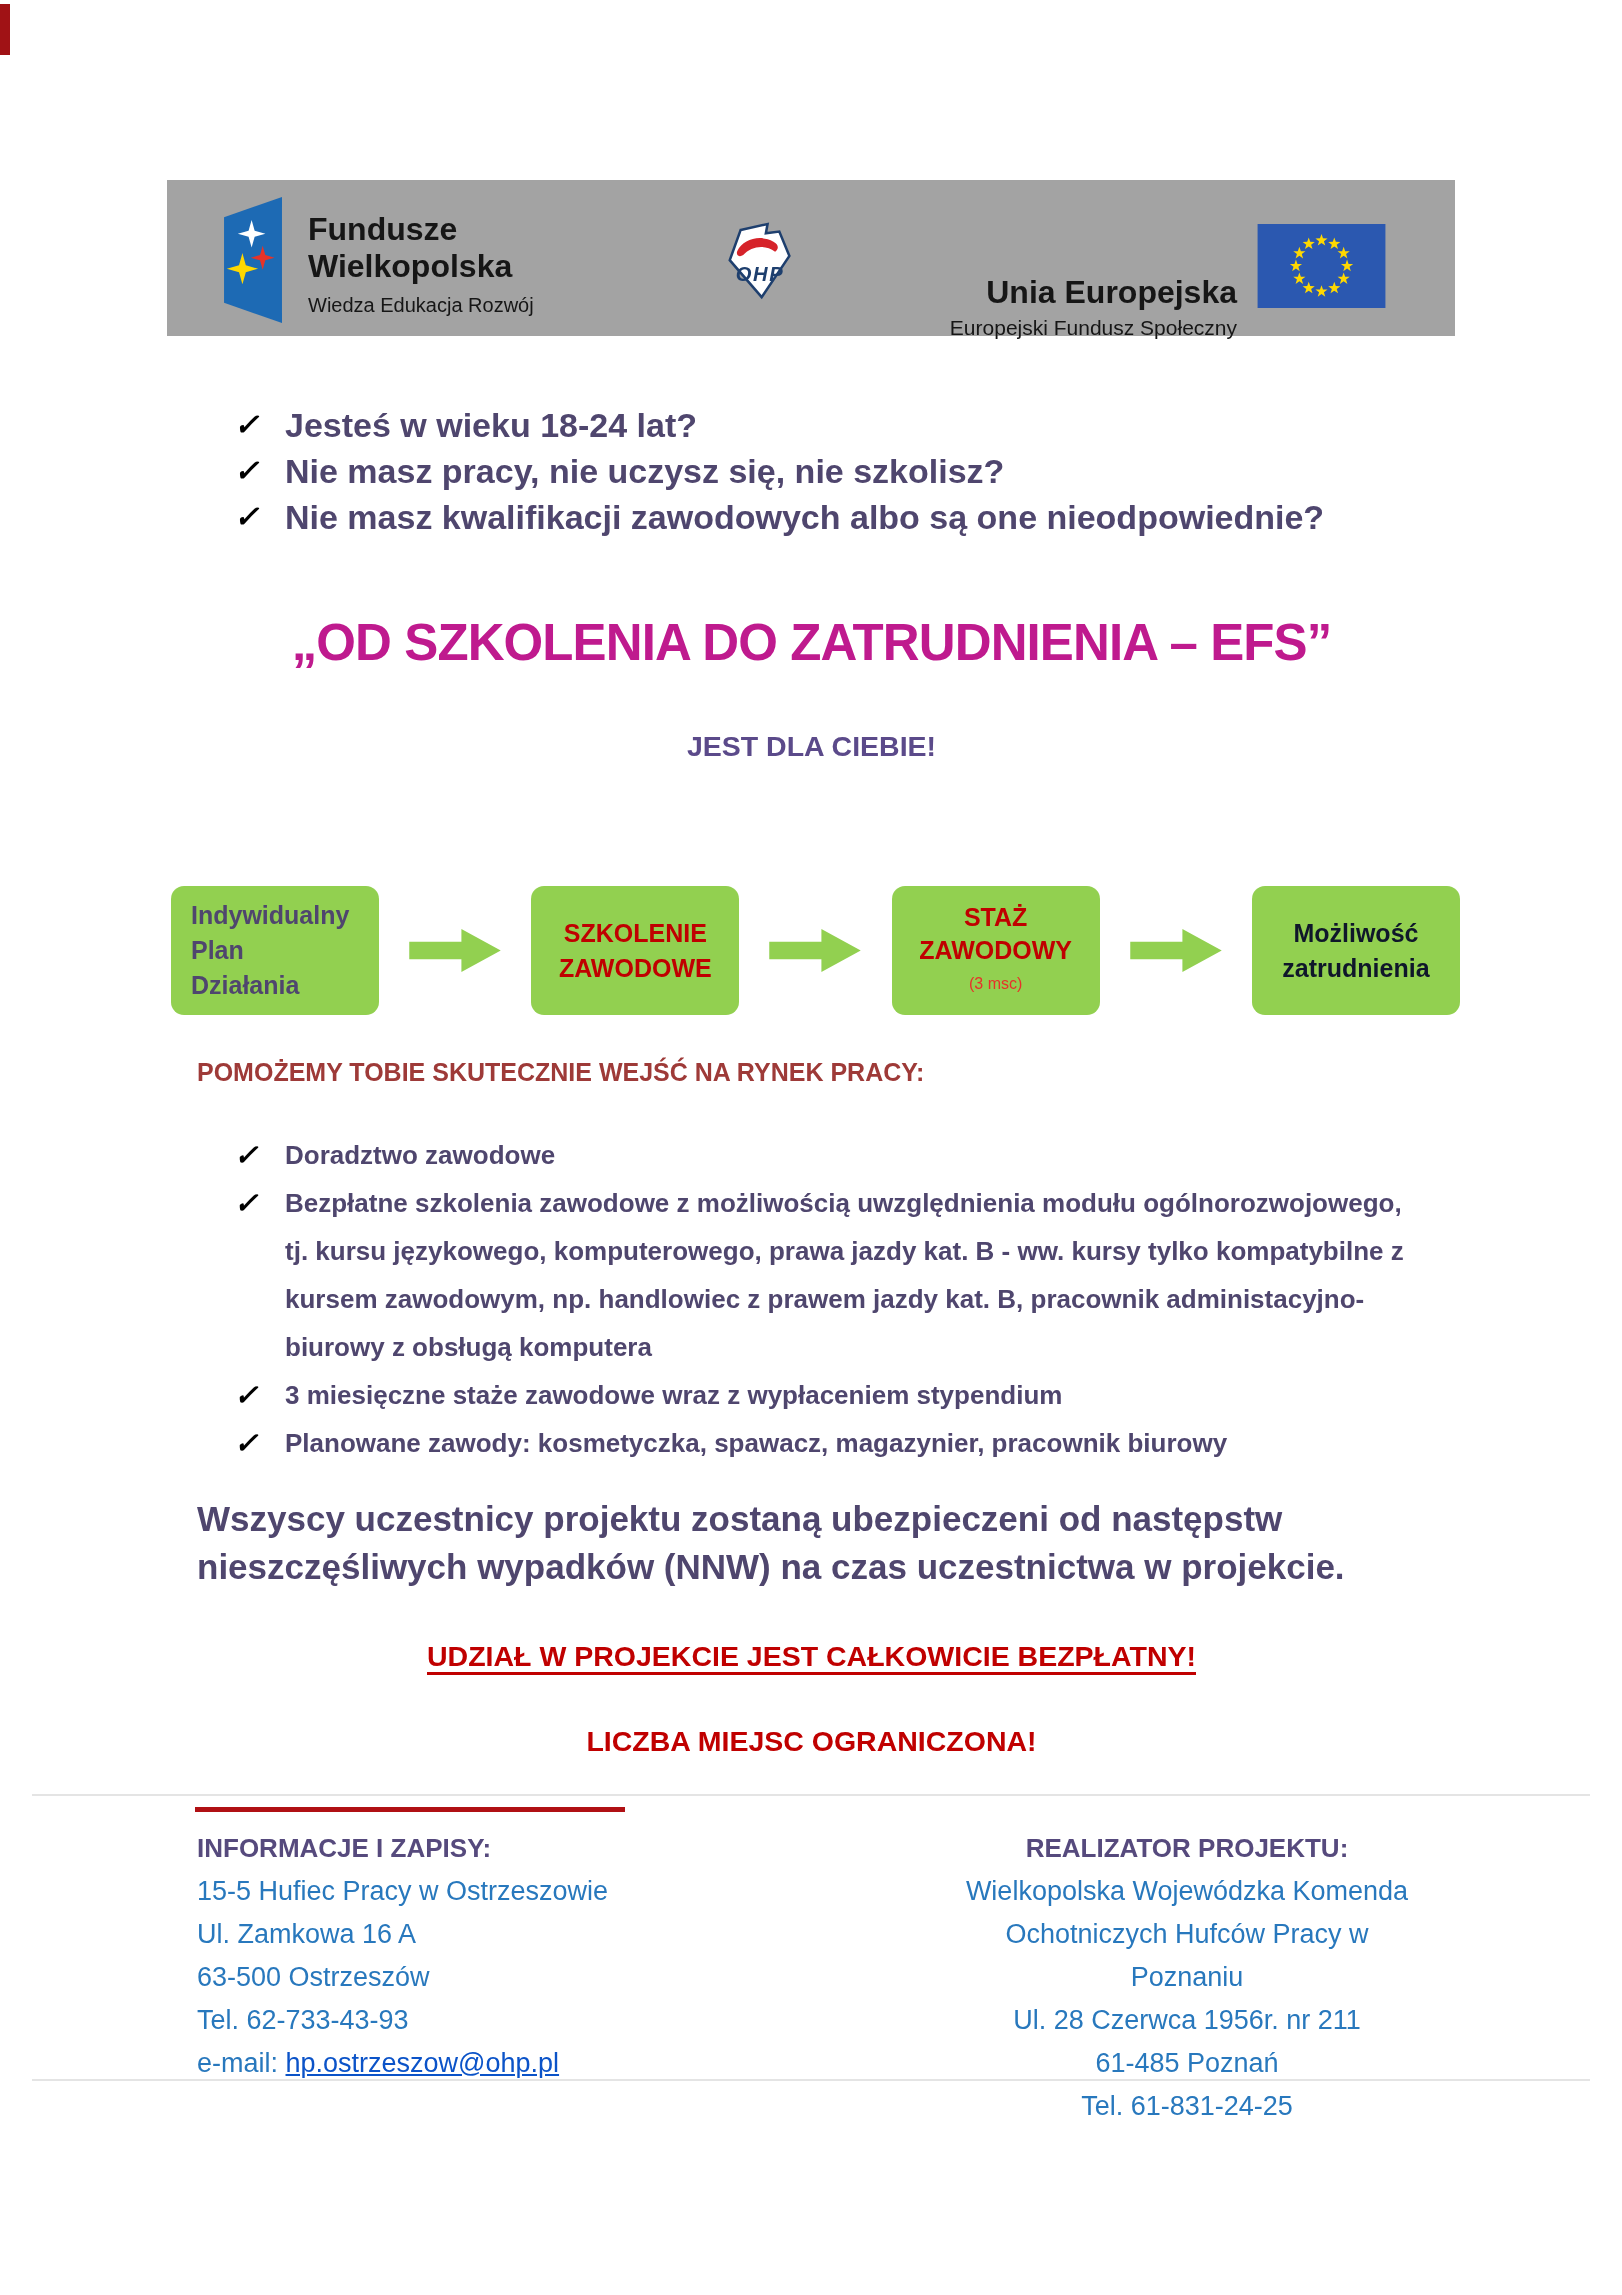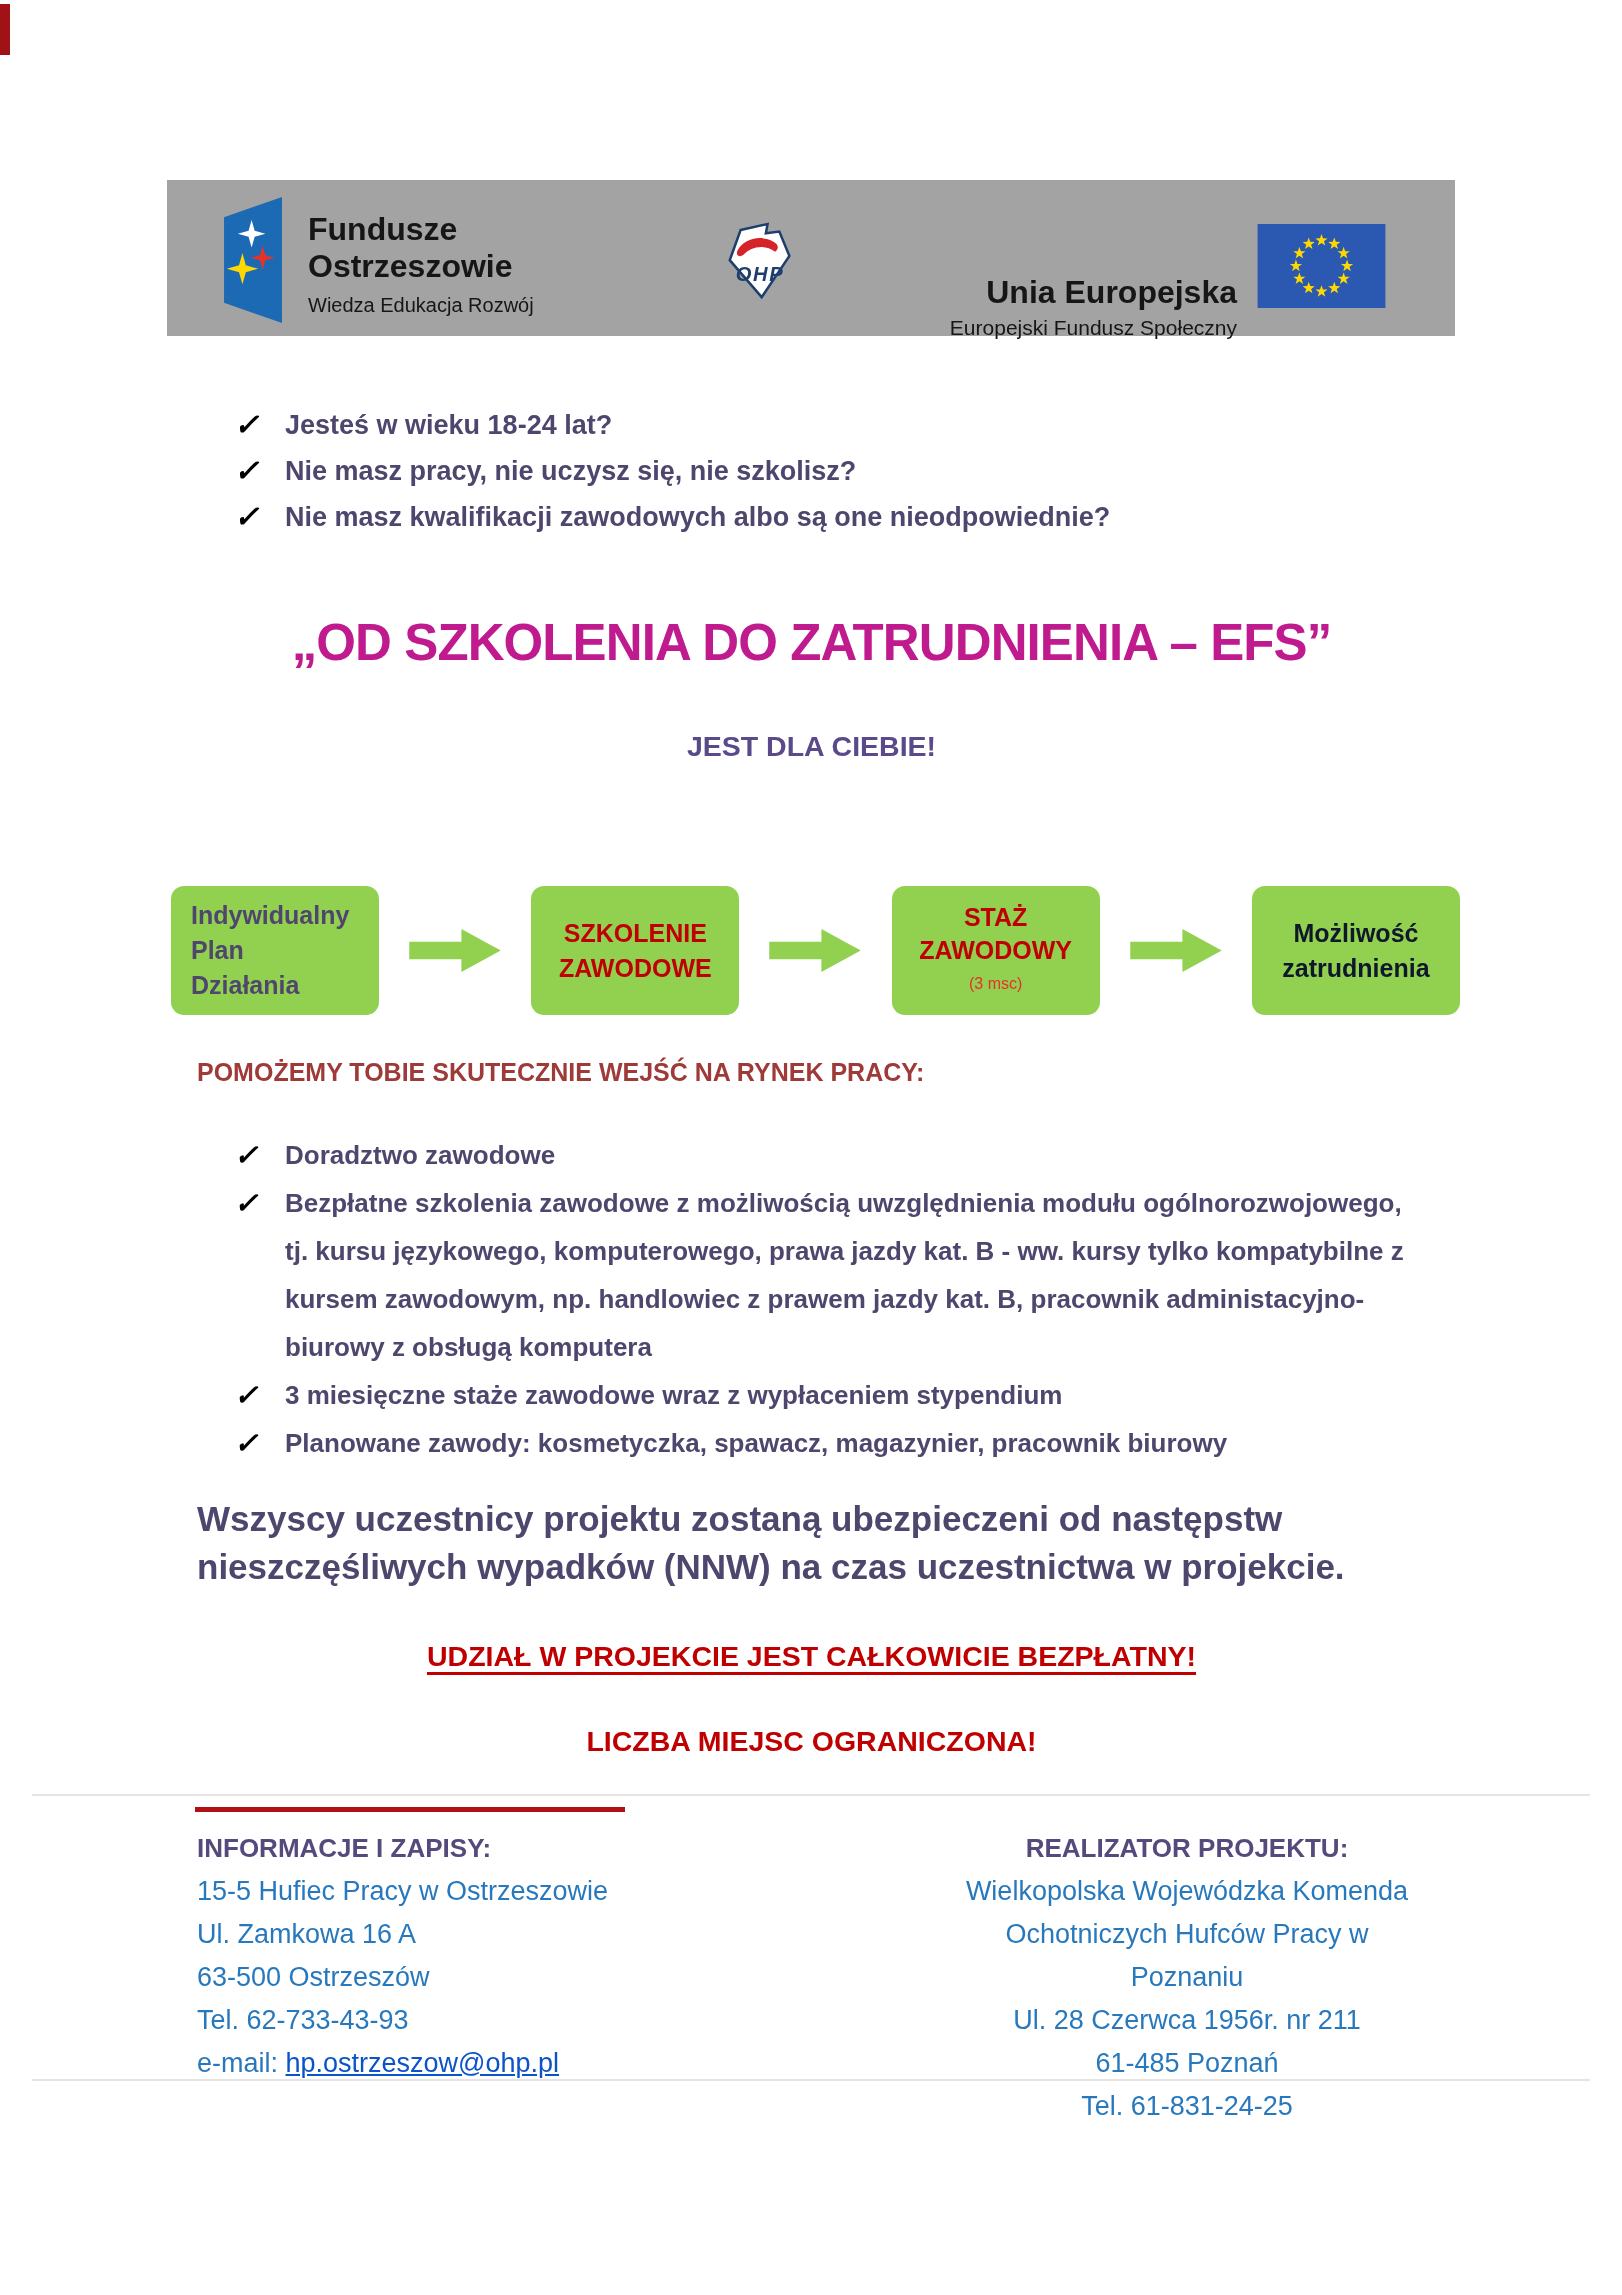--- a/index.html
+++ b/index.html
@@ -21,21 +21,21 @@
   .eu-title{font-size:32px;font-weight:bold;line-height:35px;}
   .eu-sub{font-size:21px;margin-top:5.5px;}
   .eu-flag{width:129px;height:84px;display:block;}
 
   
   .checklist{position:absolute;list-style:none;margin:0;padding:0;}
   .cl-intro{left:234px;top:402px;}
   .check-item{display:flex;align-items:flex-start;}
   .cl-intro .check-item{line-height:46px;}
   .check{width:51px;flex:0 0 51px;font-size:30px;font-weight:bold;font-style:italic;color:#000;}
-  .cl-intro .check-text{font-size:27px;font-weight:bold;color:#4f466e;}
+  .cl-intro .check-text{font-size:34px;font-weight:bold;color:#4f466e;}
 
   
   .title{position:absolute;left:0;top:613px;width:100%;margin:0;text-align:center;
          font-size:51px;font-weight:bold;color:#bf1a8e;letter-spacing:-0.9px;}
   .subtitle{position:absolute;left:0;top:730px;width:100%;margin:0;text-align:center;
          font-size:28.5px;font-weight:bold;color:#5b4a8a;}
 
   
   .flow{position:absolute;left:171px;top:886px;width:1289px;height:129px;
         display:flex;align-items:center;justify-content:space-between;}
@@ -89,21 +89,21 @@
 
     <div class="logo-fe">
       <svg class="fe-flag" viewBox="0 0 63 137">
         <polygon points="0,22 63,0 63,137 0,115" fill="#1d6ab4"></polygon>
         <polygon points="30,25 33.3,36.7 45,40 33.3,43.3 30,55 26.7,43.3 15,40 26.7,36.7" fill="#ffffff"></polygon>
         <polygon points="20,61 23.7,74.3 37,78 23.7,81.7 20,95 16.3,81.7 3,78 16.3,74.3" fill="#ffd800"></polygon>
         <polygon points="42,53 44.9,63.1 55,66 44.9,68.9 42,79 39.1,68.9 29,66 39.1,63.1" fill="#e63329"></polygon>
       </svg>
       <div class="fe-text">
         <div class="fe-title">Fundusze</div>
-        <div class="fe-title">Ostrzeszowie</div>
+        <div class="fe-title">Wielkopolska</div>
         <div class="fe-sub">Wiedza Edukacja Rozwój</div>
       </div>
     </div>
 
     <div class="logo-ohp">
       <svg class="ohp-svg" viewBox="0 0 100 100">
         <path d="M 27,13 L 59,6 L 57,17 L 73,15 L 85,44 L 52,93 L 14,49 Z" fill="#ffffff" stroke="#1e3f6e" stroke-width="3"></path>
         <path d="M 23,38 C 30,24 50,18 66,27 C 72,30 73,35 68,39 C 56,30 40,32 30,43 C 25,46 21,43 23,38 Z" fill="#d6232a"></path>
         <text x="50" y="74" text-anchor="middle" font-size="24" font-weight="bold" font-style="italic" letter-spacing="2" fill="#1e3f6e">OHP</text>
       </svg>

